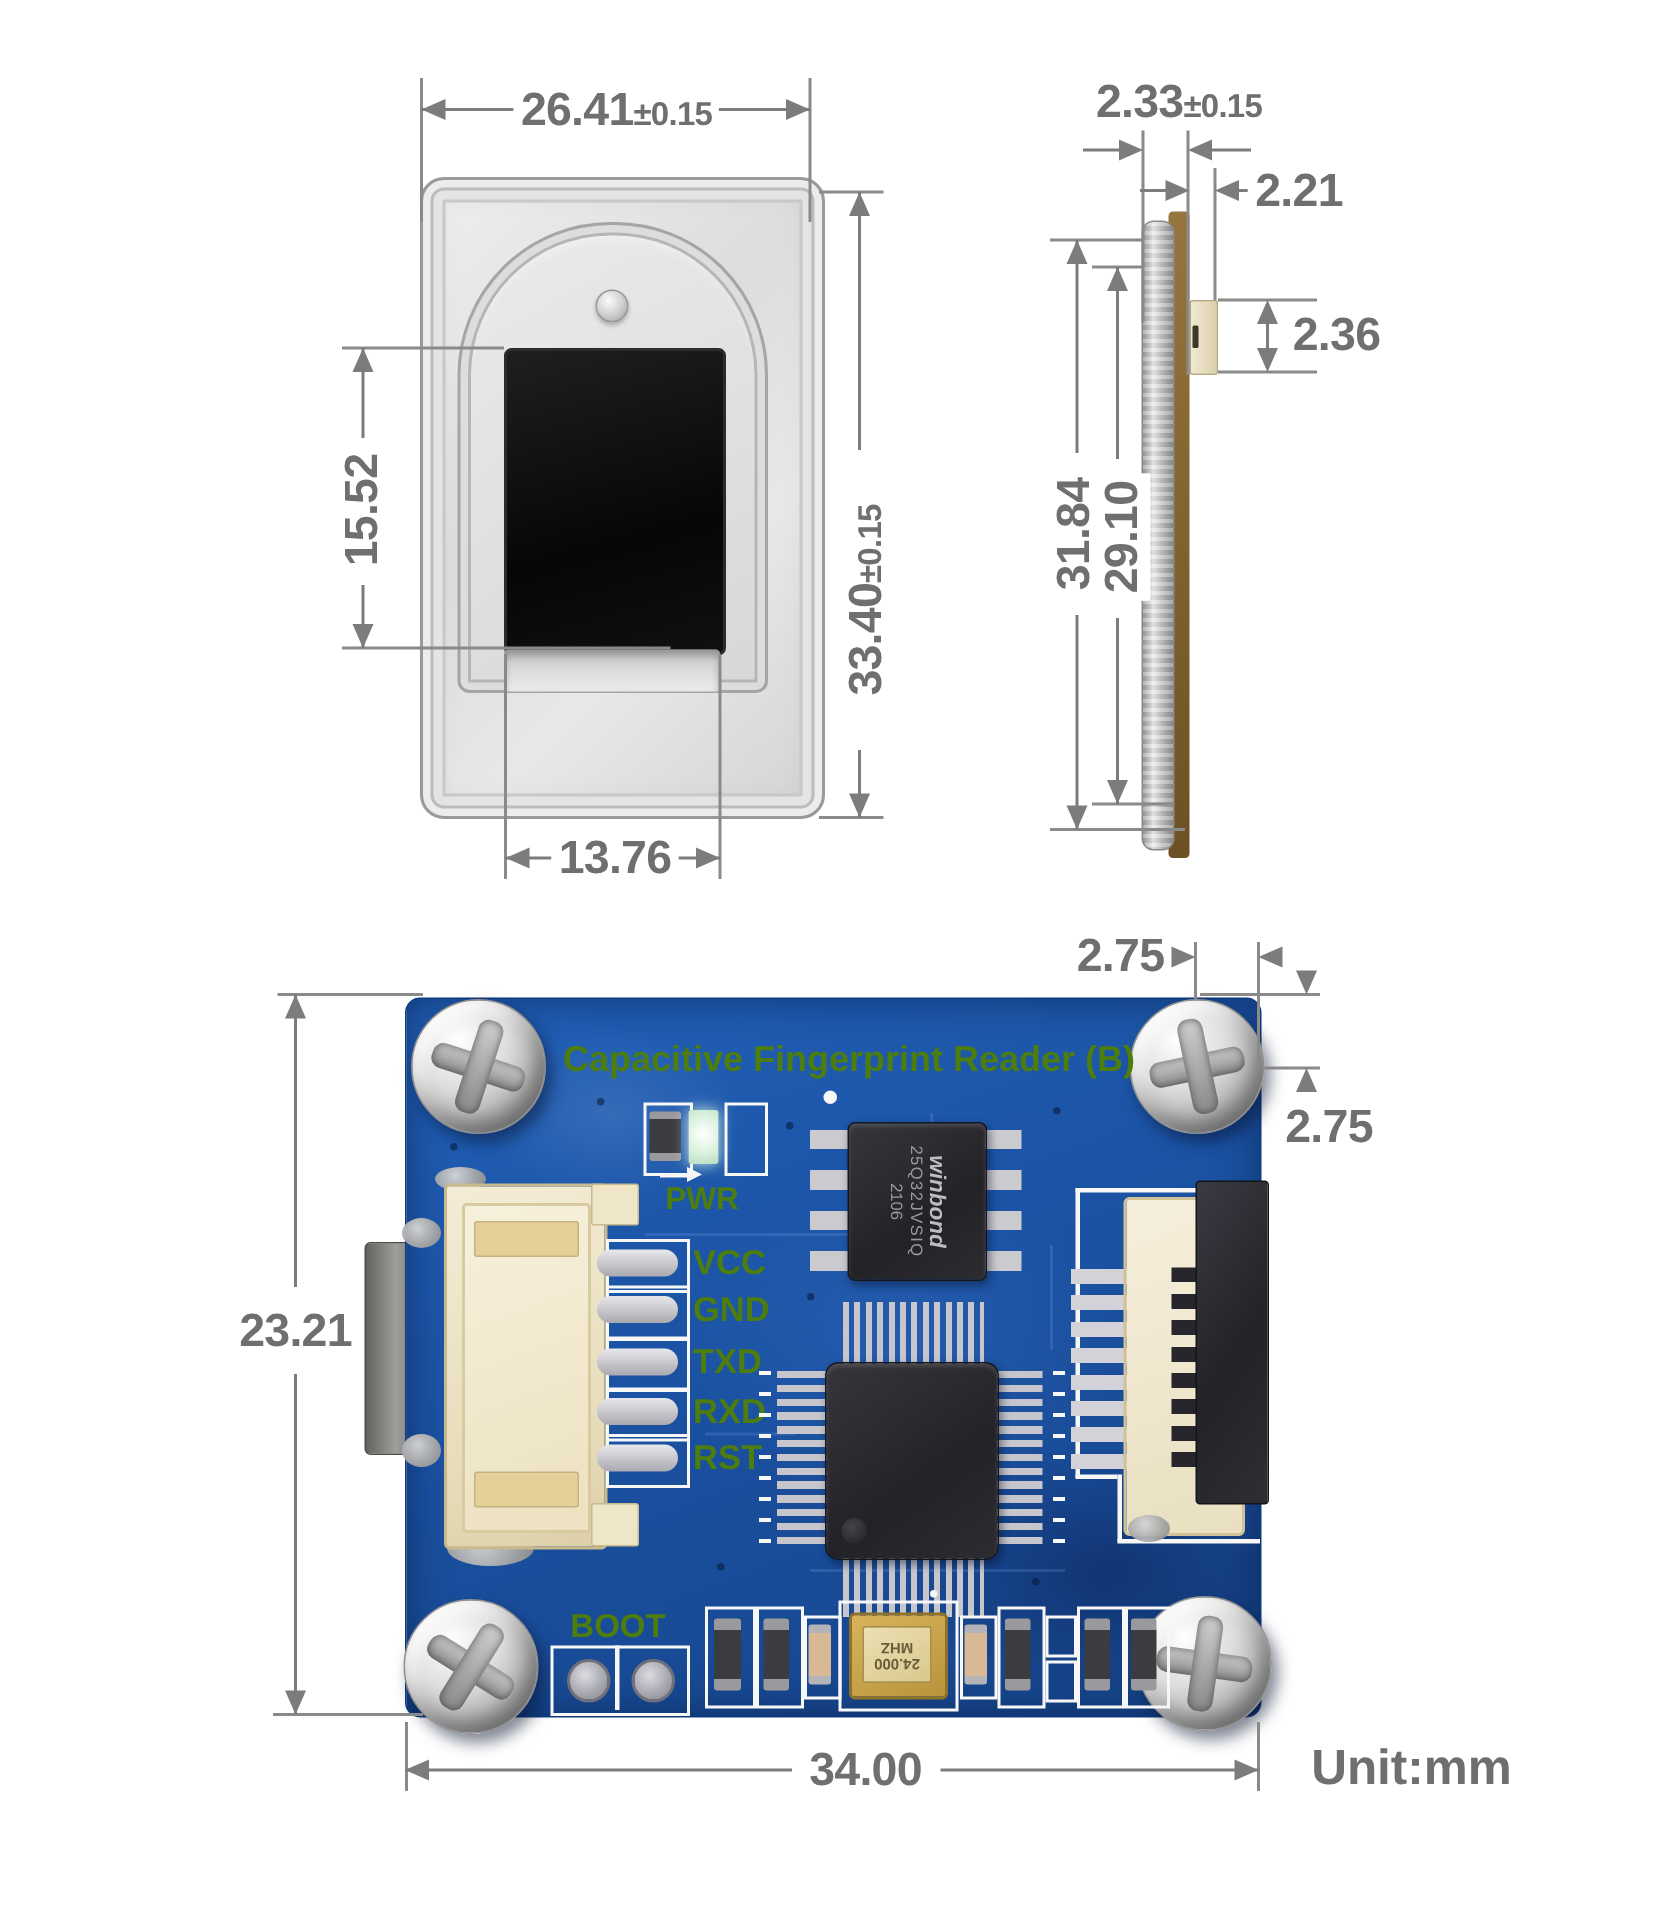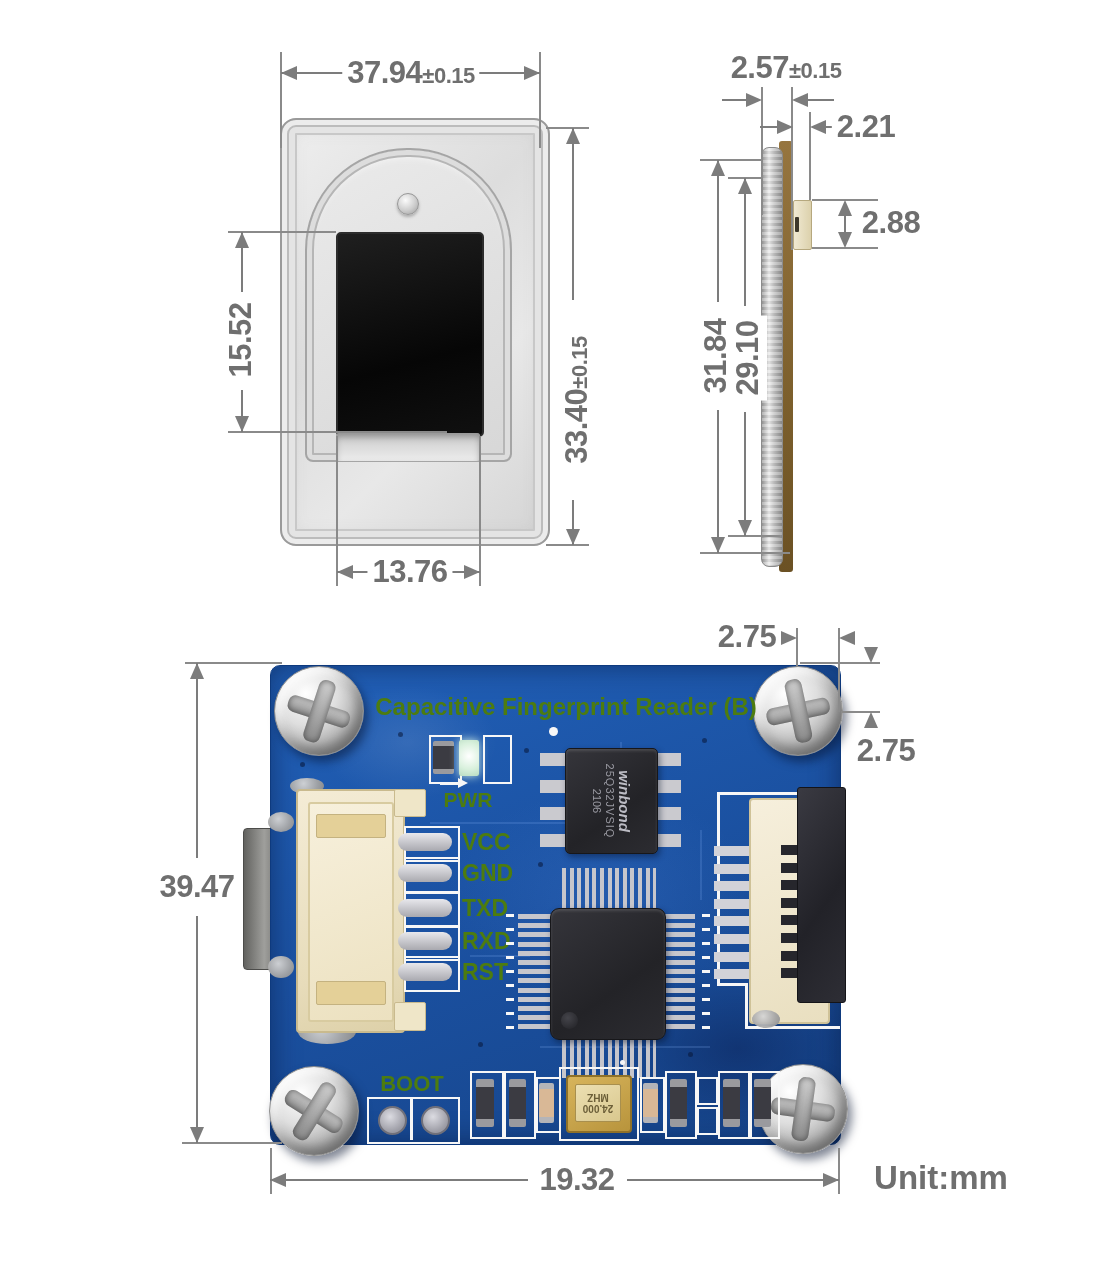--- a/index.html
+++ b/index.html
@@ -92,21 +92,21 @@
     <div class="ftray"></div>
   </div>
 
   <div>
     <div class="ext" style="left:280px;top:52px;width:2px;height:96px"></div>
     <div class="ext" style="left:539px;top:52px;width:2px;height:96px"></div>
     <div class="ln" style="left:281px;top:72px;width:67px;height:2px"></div>
     <div class="ln" style="left:474px;top:72px;width:66px;height:2px"></div>
     <div class="ar ar-l" style="left:281px;top:66px"></div>
     <div class="ar ar-r" style="left:524px;top:66px"></div>
-    <div class="dtxt" style="left:411px;top:73px"><span>37.94</span><span class="tol">±0.15</span></div>
+    <div class="dtxt" style="left:411px;top:73px"><span>26.41</span><span class="tol">±0.15</span></div>
 
     <div class="ext" style="left:546px;top:127px;width:43px;height:2px"></div>
     <div class="ext" style="left:546px;top:544px;width:43px;height:2px"></div>
     <div class="ln" style="left:572px;top:128px;width:2px;height:172px"></div>
     <div class="ln" style="left:572px;top:500px;width:2px;height:45px"></div>
     <div class="ar ar-u" style="left:566px;top:128px"></div>
     <div class="ar ar-d" style="left:566px;top:529px"></div>
     <div class="dtxt rot" style="left:577px;top:400px"><span>33.40</span><span class="tol">±0.15</span></div>
 
     <div class="ext" style="left:228px;top:231px;width:108px;height:2px"></div>
@@ -133,35 +133,35 @@
     <div class="sconn-slit"></div>
   </div>
 
   <div>
     <div class="ext" style="left:761px;top:86px;width:2px;height:129px"></div>
     <div class="ext" style="left:791px;top:86px;width:2px;height:164px"></div>
     <div class="ln" style="left:722px;top:99px;width:26px;height:2px"></div>
     <div class="ln" style="left:806px;top:99px;width:28px;height:2px"></div>
     <div class="ar ar-r" style="left:746px;top:93px"></div>
     <div class="ar ar-l" style="left:792px;top:93px"></div>
-    <div class="dtxt" style="left:786px;top:68px"><span>2.57</span><span class="tol">±0.15</span></div>
+    <div class="dtxt" style="left:786px;top:68px"><span>2.33</span><span class="tol">±0.15</span></div>
 
     <div class="ext" style="left:809px;top:112px;width:2px;height:88px"></div>
     <div class="ln" style="left:760px;top:126px;width:19px;height:2px"></div>
     <div class="ln" style="left:824px;top:126px;width:12px;height:2px"></div>
     <div class="ar ar-r" style="left:777px;top:120px"></div>
     <div class="ar ar-l" style="left:810px;top:120px"></div>
     <div class="dtxt" style="left:866px;top:127px"><span>2.21</span></div>
 
     <div class="ext" style="left:812px;top:199px;width:66px;height:2px"></div>
     <div class="ext" style="left:812px;top:247px;width:66px;height:2px"></div>
     <div class="ln" style="left:844px;top:212px;width:2px;height:24px"></div>
     <div class="ar ar-u" style="left:838px;top:200px"></div>
     <div class="ar ar-d" style="left:838px;top:232px"></div>
-    <div class="dtxt" style="left:891px;top:223px"><span>2.88</span></div>
+    <div class="dtxt" style="left:891px;top:223px"><span>2.36</span></div>
 
     <div class="ext" style="left:700px;top:159px;width:62px;height:2px"></div>
     <div class="ext" style="left:700px;top:552px;width:90px;height:2px"></div>
     <div class="ln" style="left:717px;top:160px;width:2px;height:142px"></div>
     <div class="ln" style="left:717px;top:410px;width:2px;height:143px"></div>
     <div class="ar ar-u" style="left:711px;top:160px"></div>
     <div class="ar ar-d" style="left:711px;top:537px"></div>
     <div class="dtxt rot" style="left:716px;top:356px"><span>31.84</span></div>
 
     <div class="ext" style="left:728px;top:177px;width:34px;height:2px"></div>
@@ -329,29 +329,29 @@
     <div class="comp-dark" style="left:754px;top:1079px;width:17px;height:48px"></div>
   </div>
 
   <div>
     <div class="ext" style="left:185px;top:662px;width:97px;height:2px"></div>
     <div class="ext" style="left:182px;top:1142px;width:100px;height:2px"></div>
     <div class="ln" style="left:196px;top:663px;width:2px;height:195px"></div>
     <div class="ln" style="left:196px;top:916px;width:2px;height:227px"></div>
     <div class="ar ar-u" style="left:190px;top:663px"></div>
     <div class="ar ar-d" style="left:190px;top:1127px"></div>
-    <div class="dtxt" style="left:197px;top:887px"><span>39.47</span></div>
+    <div class="dtxt" style="left:197px;top:887px"><span>23.21</span></div>
 
     <div class="ext" style="left:270px;top:1148px;width:2px;height:46px"></div>
     <div class="ext" style="left:838px;top:1148px;width:2px;height:46px"></div>
     <div class="ln" style="left:270px;top:1179px;width:258px;height:2px"></div>
     <div class="ln" style="left:627px;top:1179px;width:212px;height:2px"></div>
     <div class="ar ar-l" style="left:270px;top:1173px"></div>
     <div class="ar ar-r" style="left:823px;top:1173px"></div>
-    <div class="dtxt" style="left:577px;top:1180px"><span>19.32</span></div>
+    <div class="dtxt" style="left:577px;top:1180px"><span>34.00</span></div>
 
     <div class="ext" style="left:796px;top:628px;width:2px;height:38px"></div>
     <div class="ext" style="left:838px;top:628px;width:2px;height:84px"></div>
     <div class="ar ar-r" style="left:781px;top:631px"></div>
     <div class="ar ar-l" style="left:839px;top:631px"></div>
     <div class="dtxt" style="left:747px;top:637px;background:transparent"><span>2.75</span></div>
 
     <div class="ext" style="left:800px;top:662px;width:80px;height:2px"></div>
     <div class="ext" style="left:841px;top:711px;width:39px;height:2px"></div>
     <div class="ar ar-d" style="left:864px;top:647px"></div>

